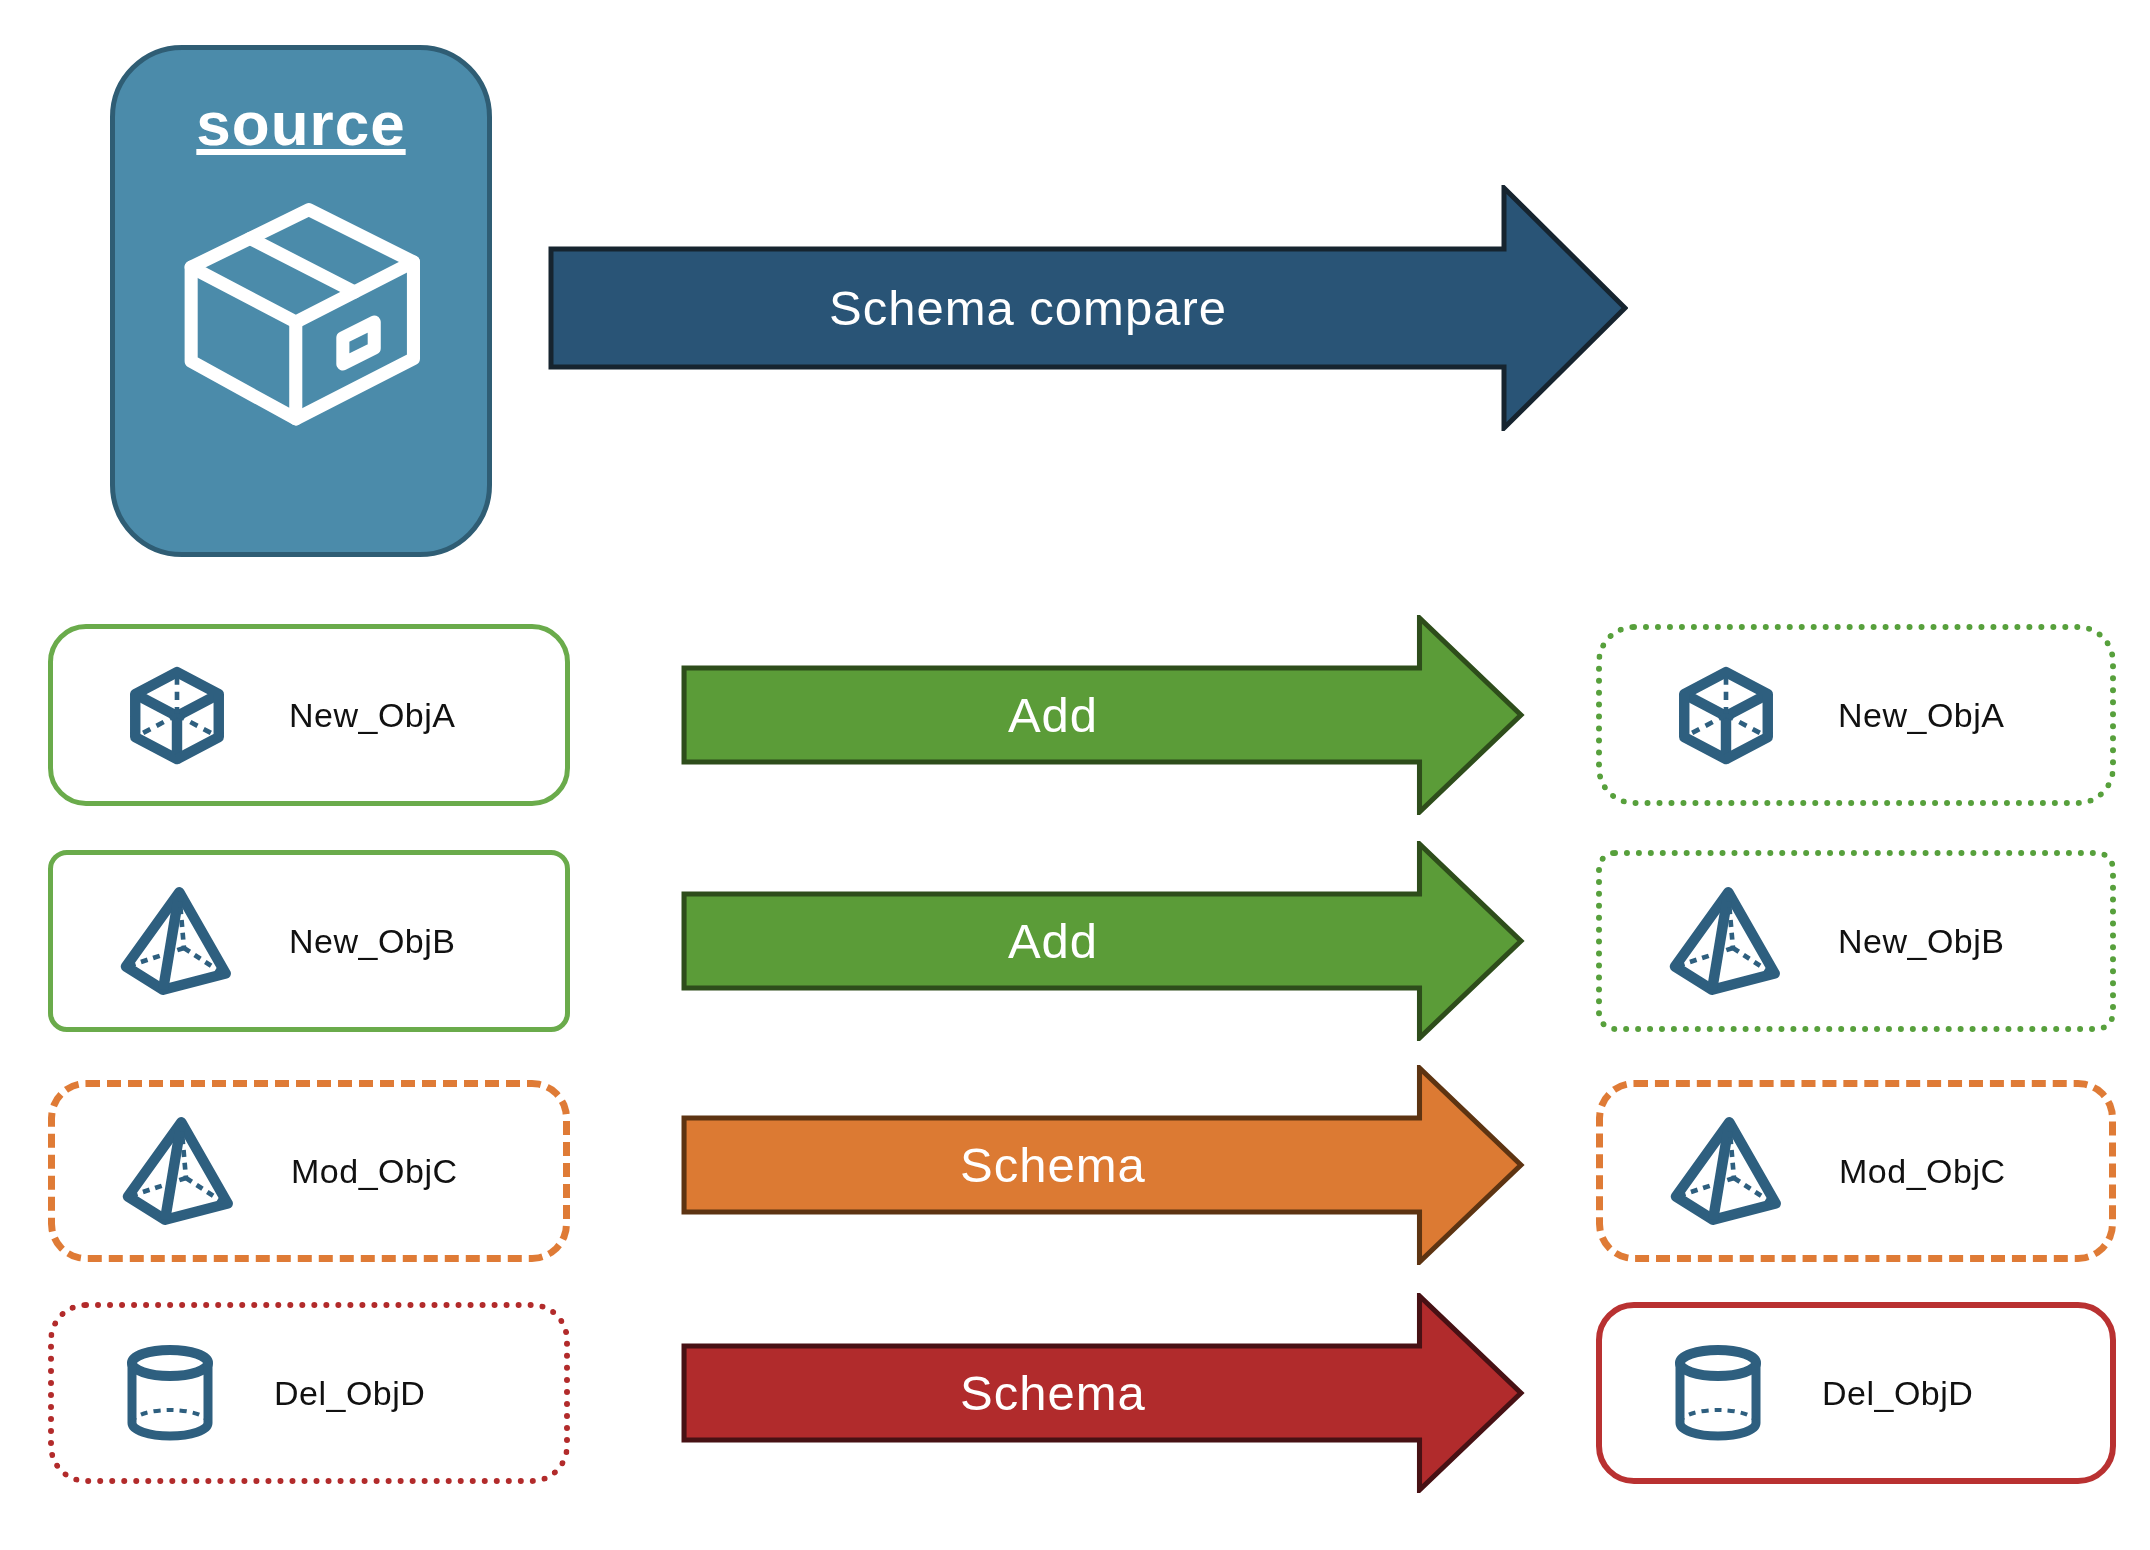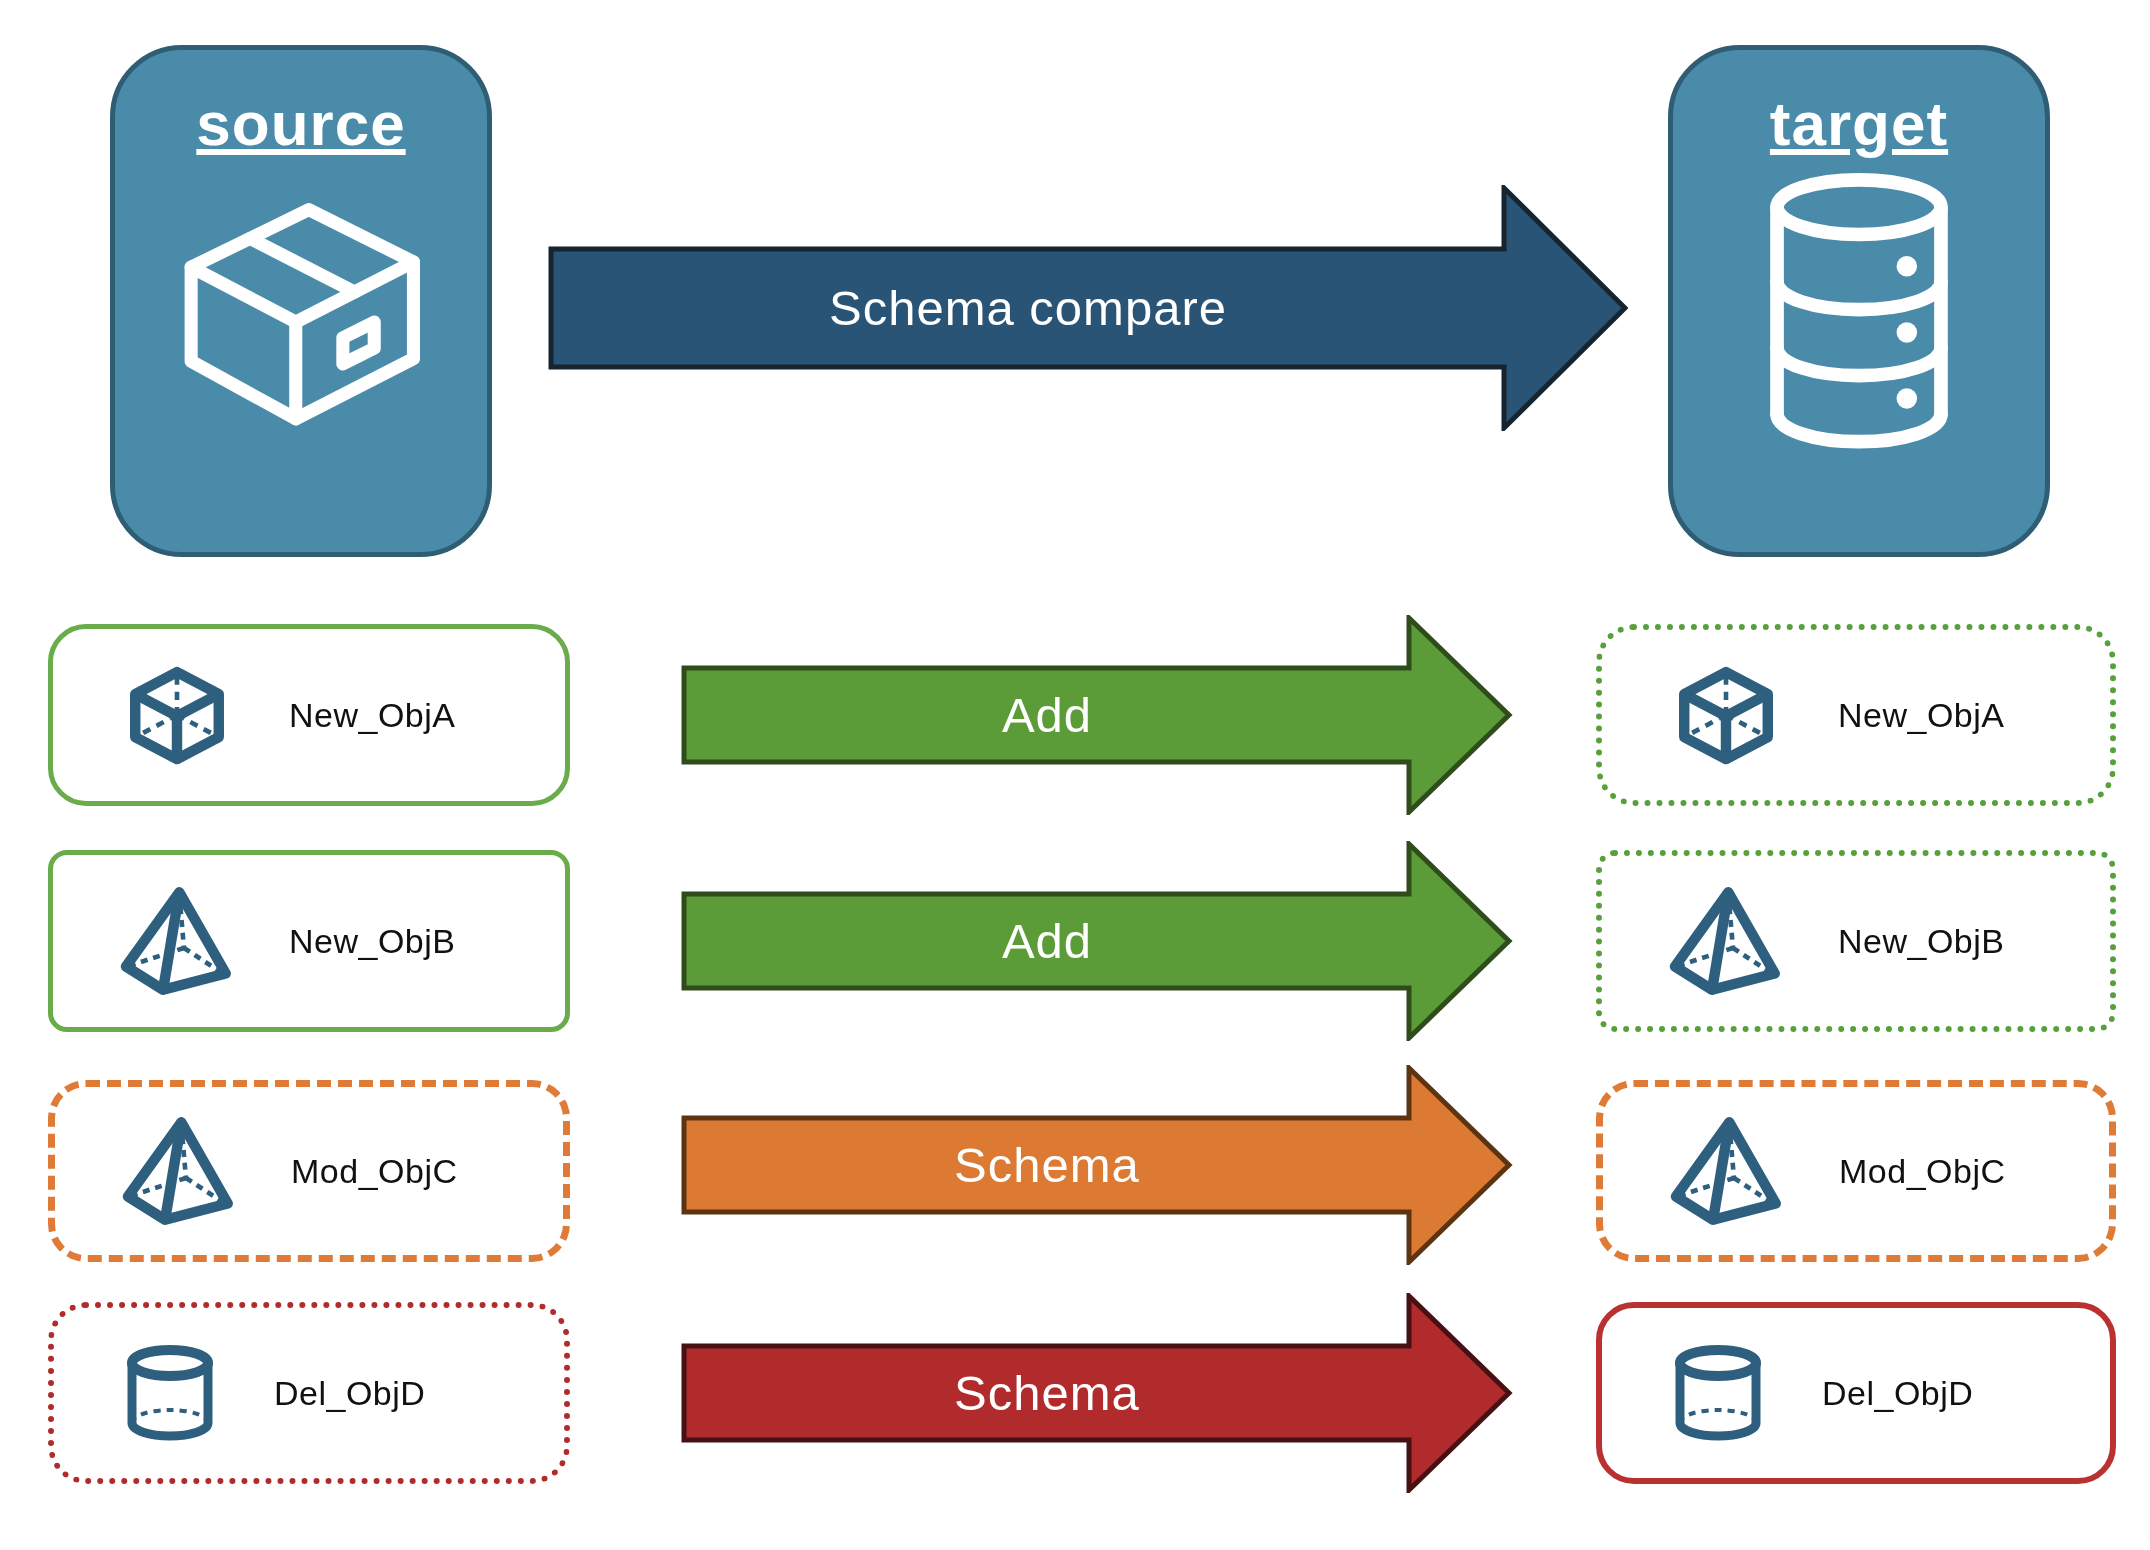--- a/index.html
+++ b/index.html
@@ -16,21 +16,21 @@
   .node-icon{display:block;margin:14px auto 0 auto;}
 
   
   .arrow{position:absolute;}
   .arrow svg{position:absolute;left:0;top:0;width:100%;height:100%;}
   .arrow-label{position:absolute;left:0;top:0;width:100%;height:100%;
                display:flex;align-items:center;justify-content:center;
                color:#ffffff;font-size:49px;letter-spacing:1px;}
   #compare-arrow{left:548px;top:185px;width:1080px;height:246px;}
   #compare-arrow .arrow-label{padding-right:120px;box-sizing:border-box;}
-  .row-arrow{left:681px;width:832px;height:200px;}
+  .row-arrow{left:681px;width:832px;height:200px;padding-left:12px;}
   .row-arrow .arrow-label{padding-right:100px;box-sizing:border-box;}
 
   
   .obj-box{position:absolute;width:522px;height:182px;border-radius:38px;background:#ffffff;
            box-sizing:border-box;display:flex;align-items:center;gap:54px;
            padding:0 20px 0 66px;}
   .obj-box.right{left:1596px;width:520px;}
   .obj-box.left{left:48px;}
   .obj-label{font-size:34px;color:#111111;letter-spacing:0.5px;white-space:nowrap;}
   .b-green-solid {border:5px solid #6AAB4B;}
@@ -55,38 +55,20 @@
       <g fill="none" stroke="#ffffff" stroke-width="5" stroke-linejoin="round" stroke-linecap="round">
         <path d="M8,36 L53,14 L93,34 L48,57 Z"></path>
         <path d="M30.5,25 L70.5,45.5"></path>
         <path d="M8,36 L8,72 L48,94 L48,57"></path>
         <path d="M48,94 L93,71 L93,34"></path>
         <path d="M66,63 L78,57 L78,67 L66,73 Z"></path>
       </g>
     </svg>
   </div>
 
-  <div class="node" id="target-node">
-    <div class="node-title">target</div>
-    <svg class="node-icon" width="228" height="296" viewBox="0 0 100 130">
-      <g fill="none" stroke="#ffffff" stroke-width="6" stroke-linecap="round">
-        <ellipse cx="50" cy="15" rx="36" ry="12"></ellipse>
-        <path d="M14,15 L14,106"></path>
-        <path d="M86,15 L86,106"></path>
-        <path d="M14,48 A36,12 0 0 0 86,48"></path>
-        <path d="M14,77 A36,12 0 0 0 86,77"></path>
-        <path d="M14,106 A36,12 0 0 0 86,106"></path>
-      </g>
-      <g fill="#ffffff" stroke="none">
-        <circle cx="71" cy="41" r="4.5"></circle>
-        <circle cx="71" cy="70" r="4.5"></circle>
-        <circle cx="71" cy="99" r="4.5"></circle>
-      </g>
-    </svg>
-  </div>
 
   <div class="arrow" id="compare-arrow">
     <svg viewBox="0 0 1080 246" preserveAspectRatio="none">
       <polygon points="3,64 956,64 956,3 1077,123 956,243 956,182 3,182" fill="#295476" stroke="#16242F" stroke-width="5" stroke-linejoin="miter"></polygon>
     </svg>
     <div class="arrow-label">Schema compare</div>
   </div>
 
   <div class="obj-box left b-green-solid row-top-1">
     <svg class="obj-icon" viewBox="0 0 100 100">

